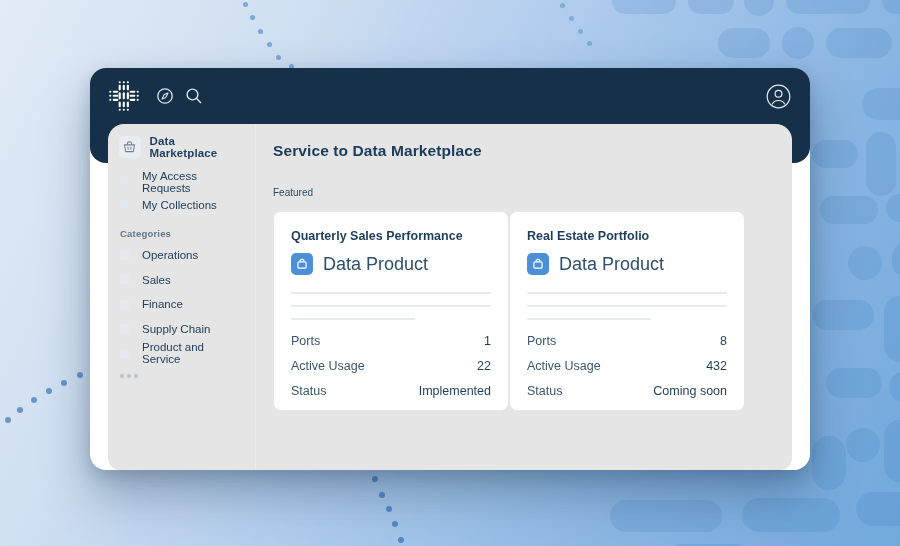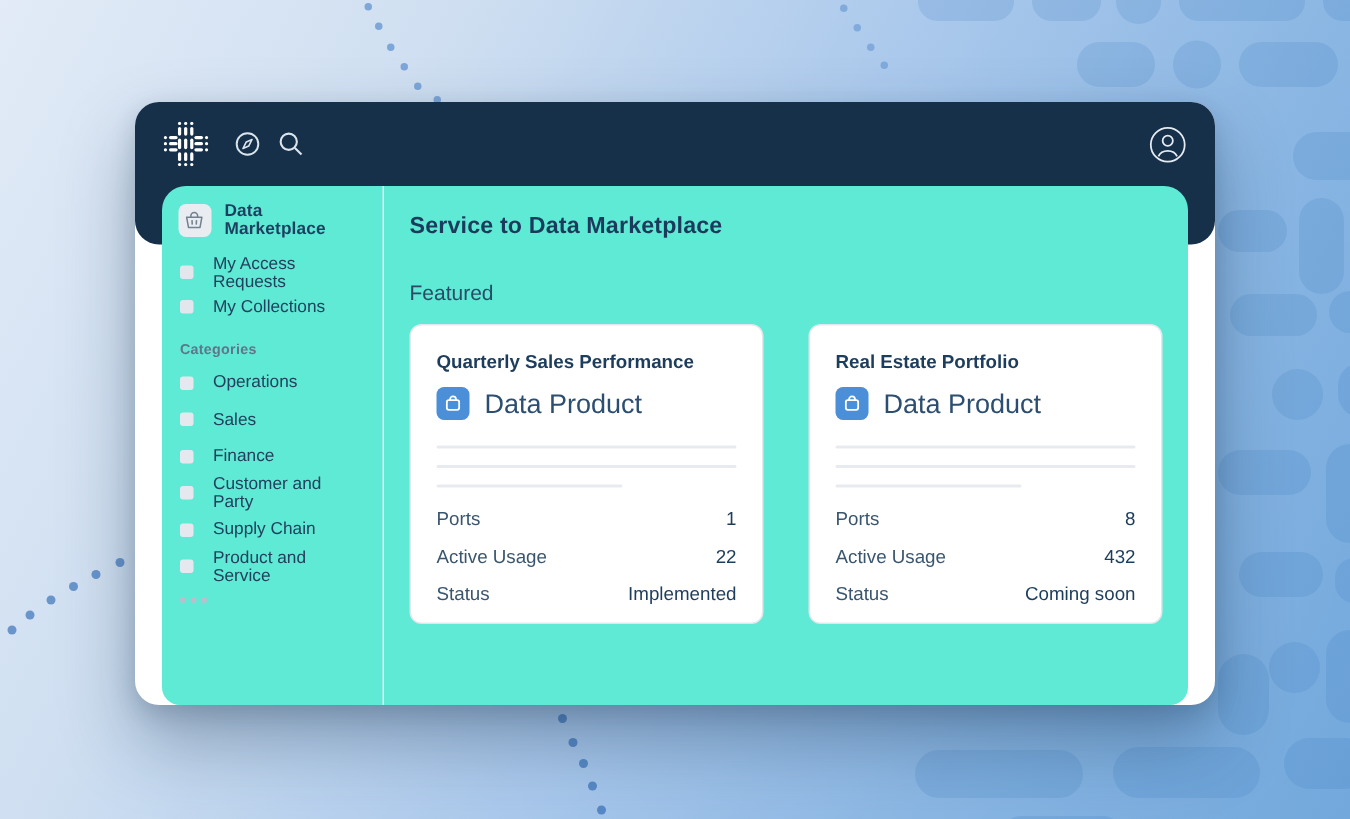--- a/index.html
+++ b/index.html
@@ -22,42 +22,42 @@
     background:#16304a;border-radius:16px;
   }
   .topbar-row{height:56px;display:flex;align-items:center;padding:0 19px;}
   .topbar-left{display:flex;align-items:center;gap:11px;flex:1;}
   .logo{width:30px;height:30px;margin-right:6px;display:flex;}
   .tb-icon{width:18px;height:18px;display:flex;cursor:pointer;}
   .avatar{width:25px;height:25px;display:flex;cursor:pointer;}
   
   .panel{
     position:absolute;left:18px;right:18px;top:56px;bottom:0;
-    background:#5eead4;border-radius:16px 16px 12px 12px;
+    background:#e5e5e5;border-radius:16px 16px 12px 12px;
     display:flex;overflow:hidden;
   }
   
   .sidebar{width:147px;min-width:147px;border-right:1px solid #e9edf1;padding-top:0;}
   .side-header{height:46px;display:flex;align-items:center;gap:9px;padding:0 11px;}
   .side-header-icon{width:22px;height:22px;border-radius:5px;background:#e9edf2;display:flex;align-items:center;justify-content:center;}
   .side-header-title{font-size:11.5px;font-weight:700;color:#1e3f5f;letter-spacing:.1px;}
   .nav-item{height:23px;display:flex;align-items:center;gap:13px;padding:0 12px;font-size:11.5px;color:#22415e;cursor:pointer;}
   .nav-item .bullet{width:9px;height:9px;border-radius:2px;background:#e2e7ee;flex:none;}
   .nav-item.selected{background:#dbe8f8;color:#2d6ab4;font-weight:400;}
   .nav-item.selected .bullet{background:#8db1dd;}
   .cat-label{margin:12px 12px 4px;font-size:9.5px;font-weight:700;color:#61758a;letter-spacing:.2px;}
   .cat-item{height:24.5px;display:flex;align-items:center;gap:13px;padding:0 12px;font-size:11.5px;color:#22415e;cursor:pointer;}
   .cat-item .bullet{width:9px;height:9px;border-radius:2px;background:#e5e9ef;flex:none;}
   .ellipsis{display:flex;gap:3px;padding:8px 12px;cursor:pointer;align-items:center;}
   .ellipsis i{width:4px;height:4px;border-radius:50%;background:#b8c1cb;display:block;}
   
   .main{flex:1;padding:18px 20px 0 17px;}
   .main h1{margin:0;font-size:15.5px;font-weight:700;color:#1b3b5c;letter-spacing:.1px;}
-  .main h2{margin:27px 0 0;font-size:14px;font-weight:400;color:#2c4a66;}
-  .cards{display:flex;gap:30px;margin-top:13px;}
+  .main h2{margin:27px 0 0;font-size:10px;font-weight:400;color:#2c4a66;}
+  .cards{display:flex;margin-top:13px;}
   .card{
     width:236px;height:200px;box-sizing:border-box;background:#fff;
     border:1px solid #e3e7eb;border-radius:8px;padding:17px 17px 12px;cursor:pointer;
   }
   .card h3{margin:0;font-size:12.5px;font-weight:700;color:#1d3d5d;}
   .badge-row{display:flex;align-items:center;gap:10px;margin-top:10px;}
   .badge-icon{width:22px;height:22px;border-radius:5px;background:#4b8fd9;display:flex;align-items:center;justify-content:center;flex:none;}
   .badge-label{font-size:18px;color:#2c4e70;}
   .skeleton{margin-top:17px;}
   .skeleton i{display:block;height:2px;border-radius:1px;background:#e7ebef;margin-bottom:11px;}
@@ -216,24 +216,20 @@
         <div class="cat-item">
           <span class="bullet"></span>
           <span>Sales</span>
         </div>
         <div class="cat-item">
           <span class="bullet"></span>
           <span>Finance</span>
         </div>
         <div class="cat-item">
           <span class="bullet"></span>
-          <span>Customer and Party</span>
-        </div>
-        <div class="cat-item">
-          <span class="bullet"></span>
           <span>Supply Chain</span>
         </div>
         <div class="cat-item">
           <span class="bullet"></span>
           <span>Product and Service</span>
         </div>
       </div>
 
       <div class="ellipsis">
         <i></i>

